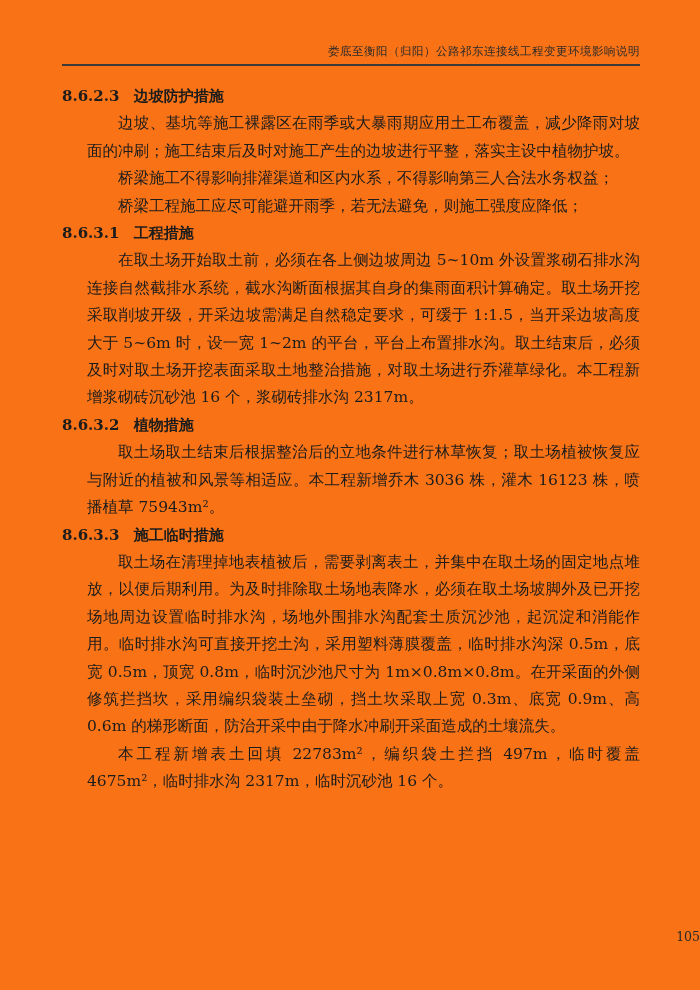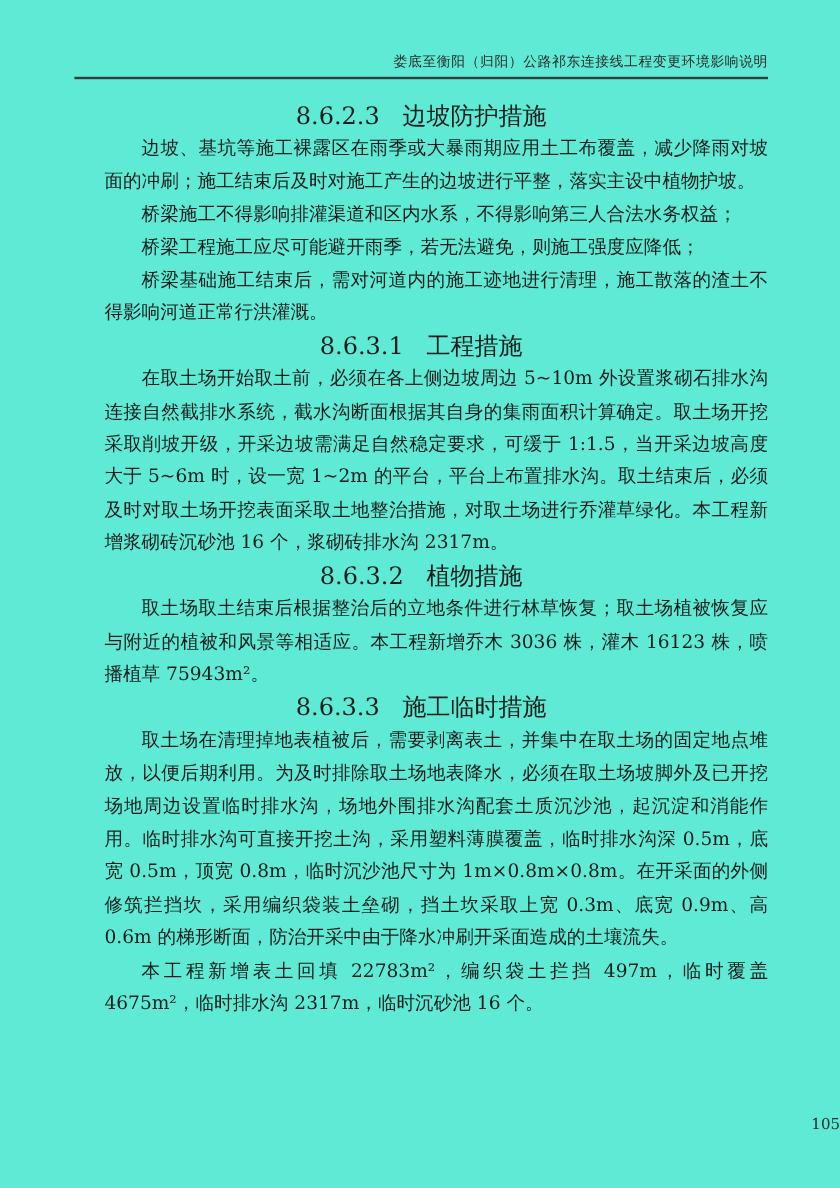--- a/index.html
+++ b/index.html
@@ -5,21 +5,21 @@
   html, body {
     margin: 0;
     padding: 0;
     background: #e8e8e8;
   }
   .page {
     position: relative;
     width: 700px;
     height: 990px;
     margin: 0 auto;
-    background: #5eead4;
+    background: #f97316;
     box-sizing: border-box;
     font-family: "DejaVu Serif", "Liberation Serif", serif;
     color: #1c1c1c;
     overflow: hidden;
   }
   .header-zone {
     margin: 0 60px 0 62px;
     padding-top: 44px;
   }
   .header-title {
@@ -34,24 +34,23 @@
     border-top: 2px solid #3a3a3a;
     margin: 0;
   }
   .content {
     margin: 17px 60px 0 62px;
     font-size: 15.5px;
     line-height: 27.4px;
   }
   .block { margin: 0; }
   .doc-heading {
-    font-size: 20px;
-    font-weight: normal;
+    font-size: 15px;
+    font-weight: bold;
     white-space: nowrap;
-    text-align: center;
   }
   .doc-heading .h-num { margin-right: 0.95em; }
   .sub-indent { padding-left: 13px; }
   .para {
     text-indent: 2em;
     text-align: justify;
     margin-left: 25px;
   }
   .footer {
     position: absolute;
@@ -77,21 +76,20 @@
 
     <p class="block doc-heading"><span class="h-num">8.6.2.3</span><span>边坡防护措施</span></p>
 
     <p class="block para">边坡、基坑等施工裸露区在雨季或大暴雨期应用土工布覆盖，减少降雨对坡面的冲刷；施工结束后及时对施工产生的边坡进行平整，落实主设中植物护坡。</p>
 
 
     <p class="block para">桥梁施工不得影响排灌渠道和区内水系，不得影响第三人合法水务权益；</p>
 
     <p class="block para">桥梁工程施工应尽可能避开雨季，若无法避免，则施工强度应降低；</p>
 
-    <p class="block para">桥梁基础施工结束后，需对河道内的施工迹地进行清理，施工散落的渣土不得影响河道正常行洪灌溉。</p>
 
 
     <p class="block doc-heading"><span class="h-num">8.6.3.1</span><span>工程措施</span></p>
 
     <p class="block para">在取土场开始取土前，必须在各上侧边坡周边 5~10m 外设置浆砌石排水沟连接自然截排水系统，截水沟断面根据其自身的集雨面积计算确定。取土场开挖采取削坡开级，开采边坡需满足自然稳定要求，可缓于 1:1.5，当开采边坡高度大于 5~6m 时，设一宽 1~2m 的平台，平台上布置排水沟。取土结束后，必须及时对取土场开挖表面采取土地整治措施，对取土场进行乔灌草绿化。本工程新增浆砌砖沉砂池 16 个，浆砌砖排水沟 2317m。</p>
 
     <p class="block doc-heading"><span class="h-num">8.6.3.2</span><span>植物措施</span></p>
 
     <p class="block para">取土场取土结束后根据整治后的立地条件进行林草恢复；取土场植被恢复应与附近的植被和风景等相适应。本工程新增乔木 3036 株，灌木 16123 株，喷播植草 75943m²。</p>
 

